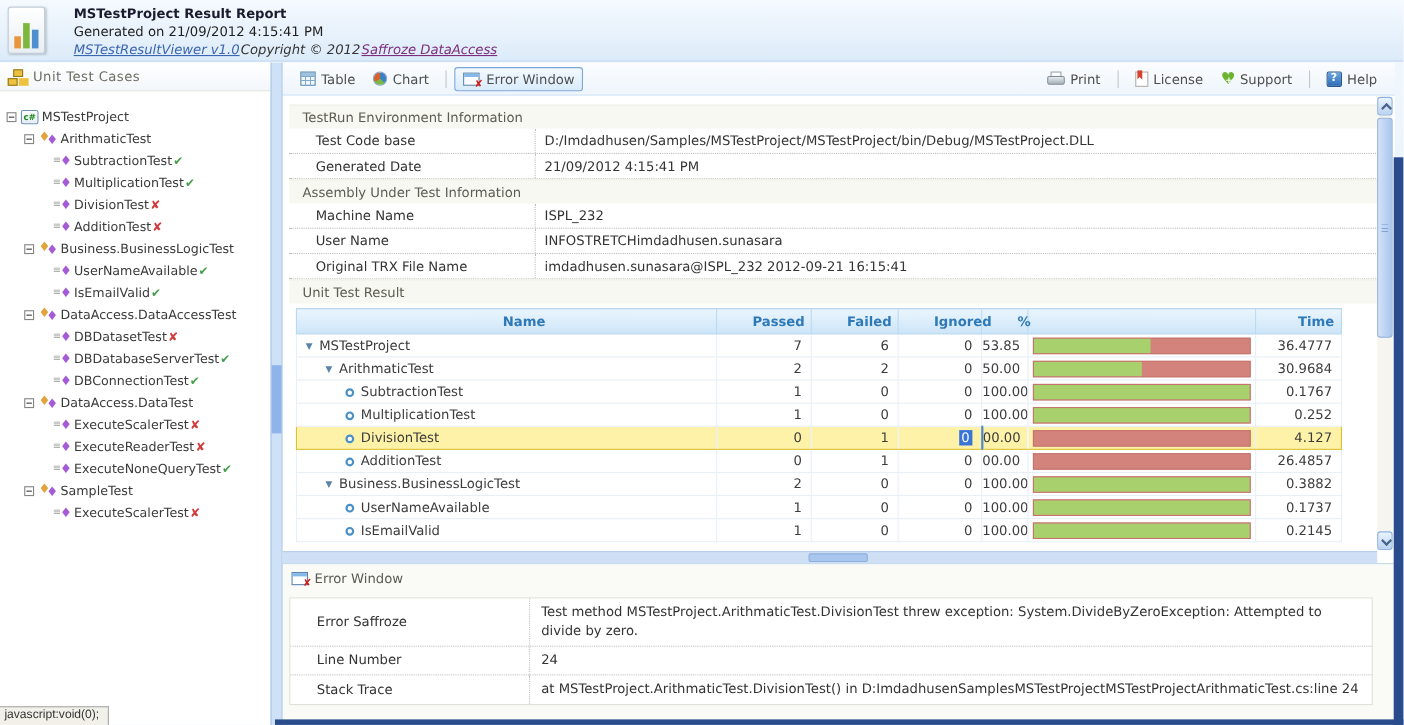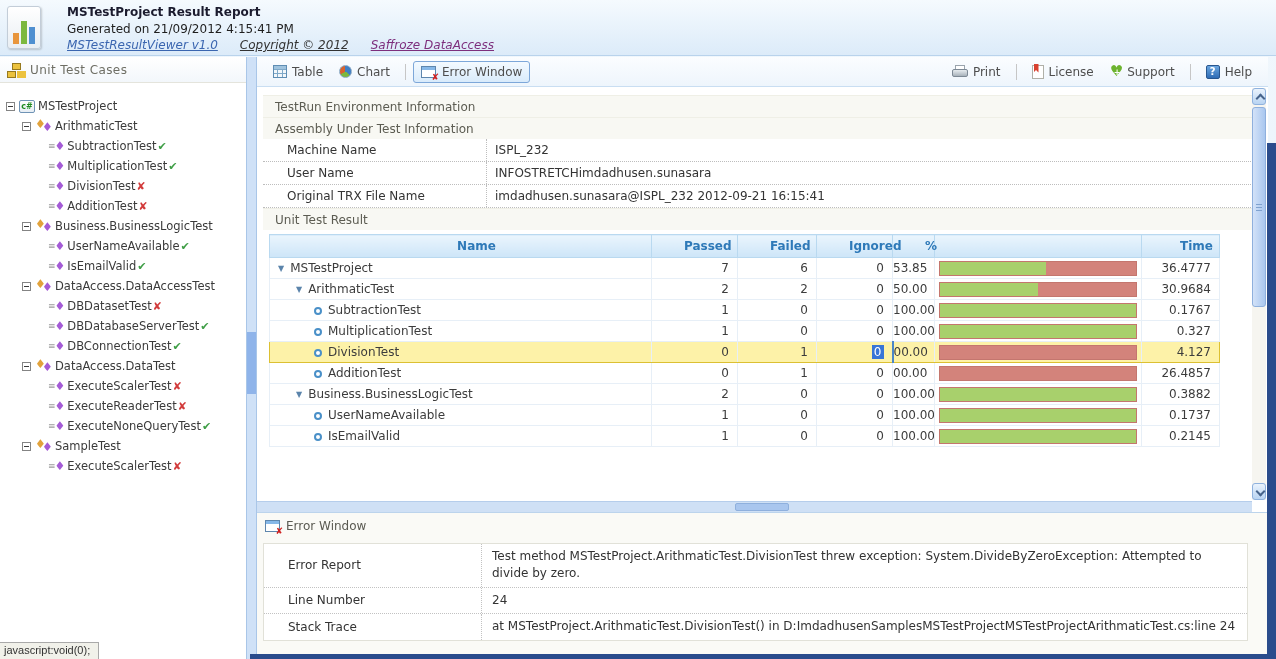--- a/index.html
+++ b/index.html
@@ -14,25 +14,25 @@
           background:linear-gradient(#ffffff,#e9eef3); border:1px solid #c3cdd8; border-radius:3px;
           box-shadow:1px 1px 2px rgba(0,0,0,.18);
           display:flex; align-items:flex-end; justify-content:center; gap:2px; padding-bottom:4px; }
   .logo span { width:6px; display:block; }
   .logo .b1 { height:11px; background:#e8953c; }
   .logo .b2 { height:23px; background:#7cb83e; }
   .logo .b3 { height:17px; background:#4f8fd0; }
   .header-text { position:absolute; left:48px; top:5px;margin-left:19px; }
   .rpt-title { font-size:12px; font-weight:bold; color:#1b1b2e; }
   .rpt-generated { font-size:12px; color:#1e1e1e; margin-top:3px; }
-  .rpt-links { font-size:12px; font-style:italic; margin-top:2px; display:flex; gap:22px; }
+  .rpt-links { font-size:12px; font-style:italic; margin-top:2px; display:flex; gap:1px; }
   .rpt-links a { text-decoration:underline; cursor:pointer; }
   .link-viewer { color:#3b66b0; }
   .link-company { color:#7d2f7d; }
-  .copyright { color:#333;text-decoration:underline; }
+  .copyright { color:#333; }
 
   
   .sidebar { position:absolute; left:0; top:57px; width:246px; height:602px; background:#fff; }
   .sidebar-header { height:26px; display:flex; align-items:center; padding-left:7px;
                     color:#6e6e64; font-size:12px; letter-spacing:.4px;
                     background:linear-gradient(#ffffff,#f3f7fb); border-bottom:1px solid #e4e4dc; }
   .ic-org { width:17px; height:14px; position:relative; margin-right:6px; flex:none; }
   .ic-org::before { content:""; position:absolute; left:5px; top:0; width:7px; height:5px;
                     background:#ecc23e; border:1px solid #96791f; }
   .ic-org::after  { content:""; position:absolute; left:0; top:8px; width:7px; height:5px;
@@ -382,20 +382,30 @@
       <div class="tb-btn">
         <span class="ic-help"></span>
         <span>Help</span>
       </div>
     </div>
   </div>
 
   <div class="content">
     <div class="content-inner">
       <div class="section-h">TestRun Environment Information</div>
+      <div>
+          <div class="kv-row">
+            <div class="kv-label">Test Code base</div>
+            <div class="kv-value">D:/Imdadhusen/Samples/MSTestProject/MSTestProject/bin/Debug/MSTestProject.DLL</div>
+          </div>
+          <div class="kv-row">
+            <div class="kv-label">Generated Date</div>
+            <div class="kv-value">21/09/2012 4:15:41 PM</div>
+          </div>
+        </div>
       <div class="section-h">Assembly Under Test Information</div>
       <div>
           <div class="kv-row">
             <div class="kv-label">Machine Name</div>
             <div class="kv-value">ISPL_232</div>
           </div>
           <div class="kv-row">
             <div class="kv-label">User Name</div>
             <div class="kv-value">INFOSTRETCHimdadhusen.sunasara</div>
           </div>
@@ -470,21 +480,21 @@
               <td class="c-name ind2"><span class="leaf-ring"></span><span>MultiplicationTest</span></td>
               <td class="num">1</td>
               <td class="num">0</td>
               <td class="num">0</td>
               <td class="num">100.00</td>
               <td class="bar-cell">
                 <div class="bar" style="background: rgb(211, 131, 123);">
                   <div class="bar-fill" style="width: 100%; background: rgb(168, 208, 108);"></div>
                 </div>
               </td>
-              <td class="num">0.327</td>
+              <td class="num">0.252</td>
             </tr>
             <tr class="selected">
               <td class="c-name ind2"><span class="leaf-ring"></span><span>DivisionTest</span></td>
               <td class="num">0</td>
               <td class="num">1</td>
               <td class="num sel-cell"><span class="sel-text">0</span></td>
               <td class="num">00.00</td>
               <td class="bar-cell">
                 <div class="bar" style="background: rgb(211, 131, 123);"></div>
               </td>
@@ -553,21 +563,21 @@
     </div>
   </div>
 
   <div class="error-panel">
     <div class="error-header">
       <span class="ic-errwin"></span>
       <span>Error Window</span>
     </div>
     <div class="error-table">
         <div class="err-row tall">
-          <div class="err-label">Error Report</div>
+          <div class="err-label">Error Saffroze</div>
           <div class="err-value">Test method MSTestProject.ArithmaticTest.DivisionTest threw exception: System.DivideByZeroException: Attempted to divide by zero.</div>
         </div>
         <div class="err-row short">
           <div class="err-label">Line Number</div>
           <div class="err-value">24</div>
         </div>
         <div class="err-row short">
           <div class="err-label">Stack Trace</div>
           <div class="err-value">at MSTestProject.ArithmaticTest.DivisionTest() in D:ImdadhusenSamplesMSTestProjectMSTestProjectArithmaticTest.cs:line 24</div>
         </div>

